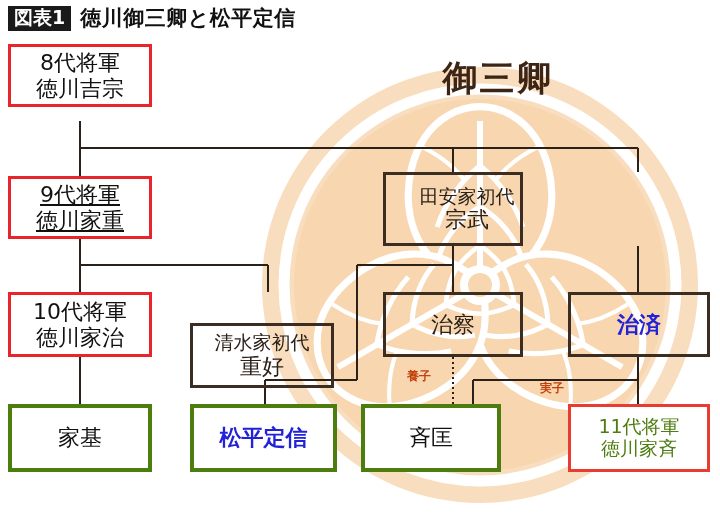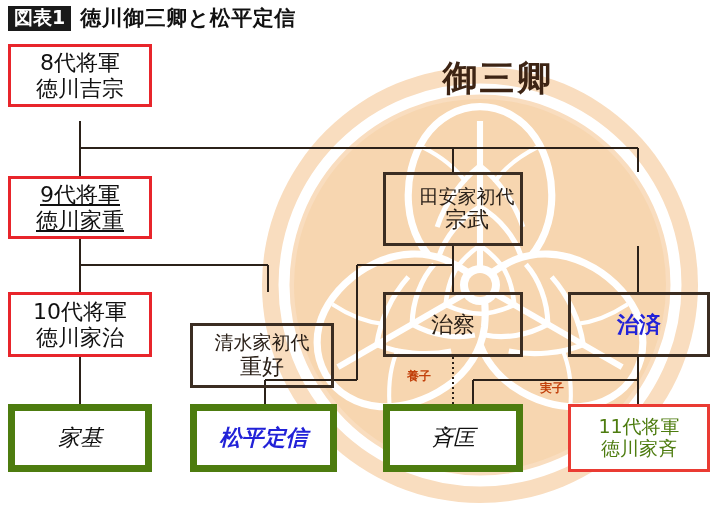--- a/index.html
+++ b/index.html
@@ -59,21 +59,21 @@
     box-sizing:border-box;
     display:flex;flex-direction:column;
     align-items:center;justify-content:center;
     text-align:center;
     z-index:10;
     line-height:1.14;
   }
   .node .ln{display:block;white-space:nowrap;}
 
   .n-red{border:3px solid #e8252b;background:#ffffff;color:#111111;}
-  .n-black{border:7px solid #4d7c0f;background:#ffffff;color:#111111;font-style:italic;}
+  .n-black{border:4px solid #4d7c0f;background:#ffffff;color:#111111;}
   .n-brown{border:3px solid #3b2d22;background:transparent;color:#2b2119;}
   .n-red-gray{border:3px solid #ea3b33;background:#ffffff;color:#4d7c0f;}
 
   .t-blue{color:#2222d8;font-weight:bold;}
   .big{font-size:22px;}
   .med{font-size:19px;}
 
   
   .rel-label{
     position:absolute;z-index:12;
@@ -216,21 +216,21 @@
   </div>
 
   <div class="node n-brown big" style="left:568px;top:292px;width:142px;height:65px;">
     <span class="ln t-blue">治済</span>
   </div>
 
   <div class="node n-black big" style="left:190px;top:404px;width:147px;height:68px;">
     <span class="ln t-blue">松平定信</span>
   </div>
 
-  <div class="node n-black big" style="left:383px;top:404px;width:140px;height:68px;">
+  <div class="node n-black big" style="left:361px;top:404px;width:140px;height:68px;">
     <span class="ln">斉匡</span>
   </div>
 
   <div class="node n-red-gray med" style="left:568px;top:404px;width:142px;height:68px;">
     <span class="ln">11代将軍</span>
     <span class="ln">徳川家斉</span>
   </div>
 
 </div>
 

